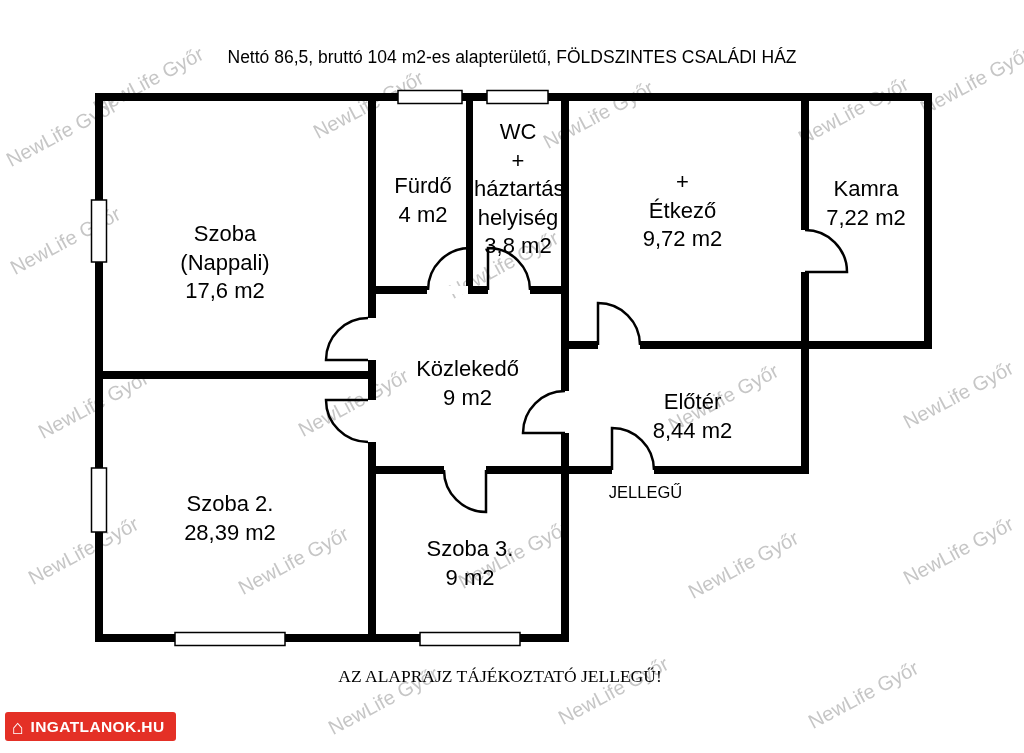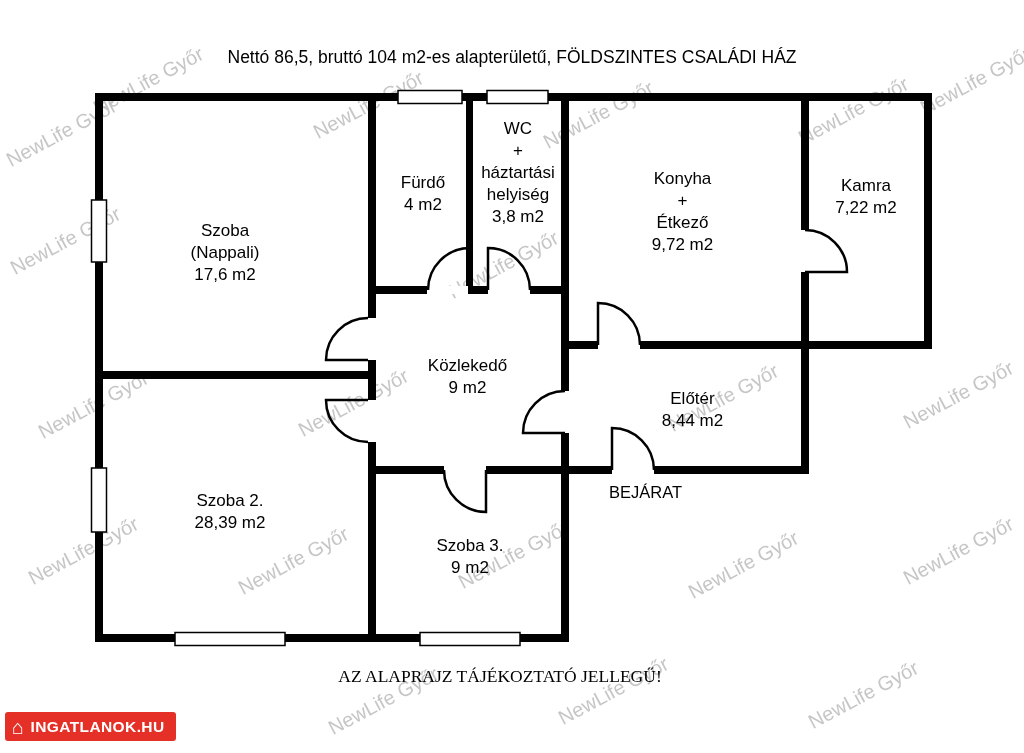--- a/index.html
+++ b/index.html
@@ -7,21 +7,21 @@
   .canvas {
     position:relative; width:1024px; height:753px;
     background:#ffffff; overflow:hidden; color:#000;
   }
   .plan-svg { position:absolute; left:0; top:0; z-index:2; }
   .title {
     position:absolute; left:0; top:47px; width:100%;
     text-align:center; font-size:17.5px; color:#000; z-index:3;
   }
   .room-label {
-    position:absolute; text-align:center; font-size:17px;
+    position:absolute; text-align:center; font-size:22px;
     line-height:1.3; color:#000; z-index:3;
   }
   .room-label span { display:block; }
   .entrance-label {
     position:absolute; left:598px; top:483px; width:95px;
     text-align:center; font-size:16.5px; color:#000; z-index:3;
   }
   .disclaimer {
     position:absolute; left:0; top:666px; width:1000px;
     text-align:center; font-size:17.5px; color:#000; z-index:3;font-family:Liberation Serif, serif;
@@ -127,21 +127,20 @@
 
   <div class="room-label" style="left:474px;top:118px;width:88px">
     <span>WC</span>
     <span>+</span>
     <span>háztartási</span>
     <span>helyiség</span>
     <span>3,8 m2</span>
   </div>
 
   <div class="room-label" style="left:590px;top:168px;width:185px">
-    <span>Konyha</span>
     <span>+</span>
     <span>Étkező</span>
     <span>9,72 m2</span>
   </div>
 
   <div class="room-label" style="left:796px;top:175px;width:140px">
     <span>Kamra</span>
     <span>7,22 m2</span>
   </div>
 
@@ -158,21 +157,21 @@
   <div class="room-label" style="left:135px;top:490px;width:190px">
     <span>Szoba 2.</span>
     <span>28,39 m2</span>
   </div>
 
   <div class="room-label" style="left:385px;top:535px;width:170px">
     <span>Szoba 3.</span>
     <span>9 m2</span>
   </div>
 
-  <div class="entrance-label">BEJÁRAT</div>
+  <div class="entrance-label">JELLEGŰ</div>
 
   <div class="disclaimer">AZ ALAPRAJZ TÁJÉKOZTATÓ JELLEGŰ!</div>
 
   <div class="logo">
     <span class="house-glyph">⌂</span>
     <span>INGATLANOK.HU</span>
   </div>
 
 </div>
 

